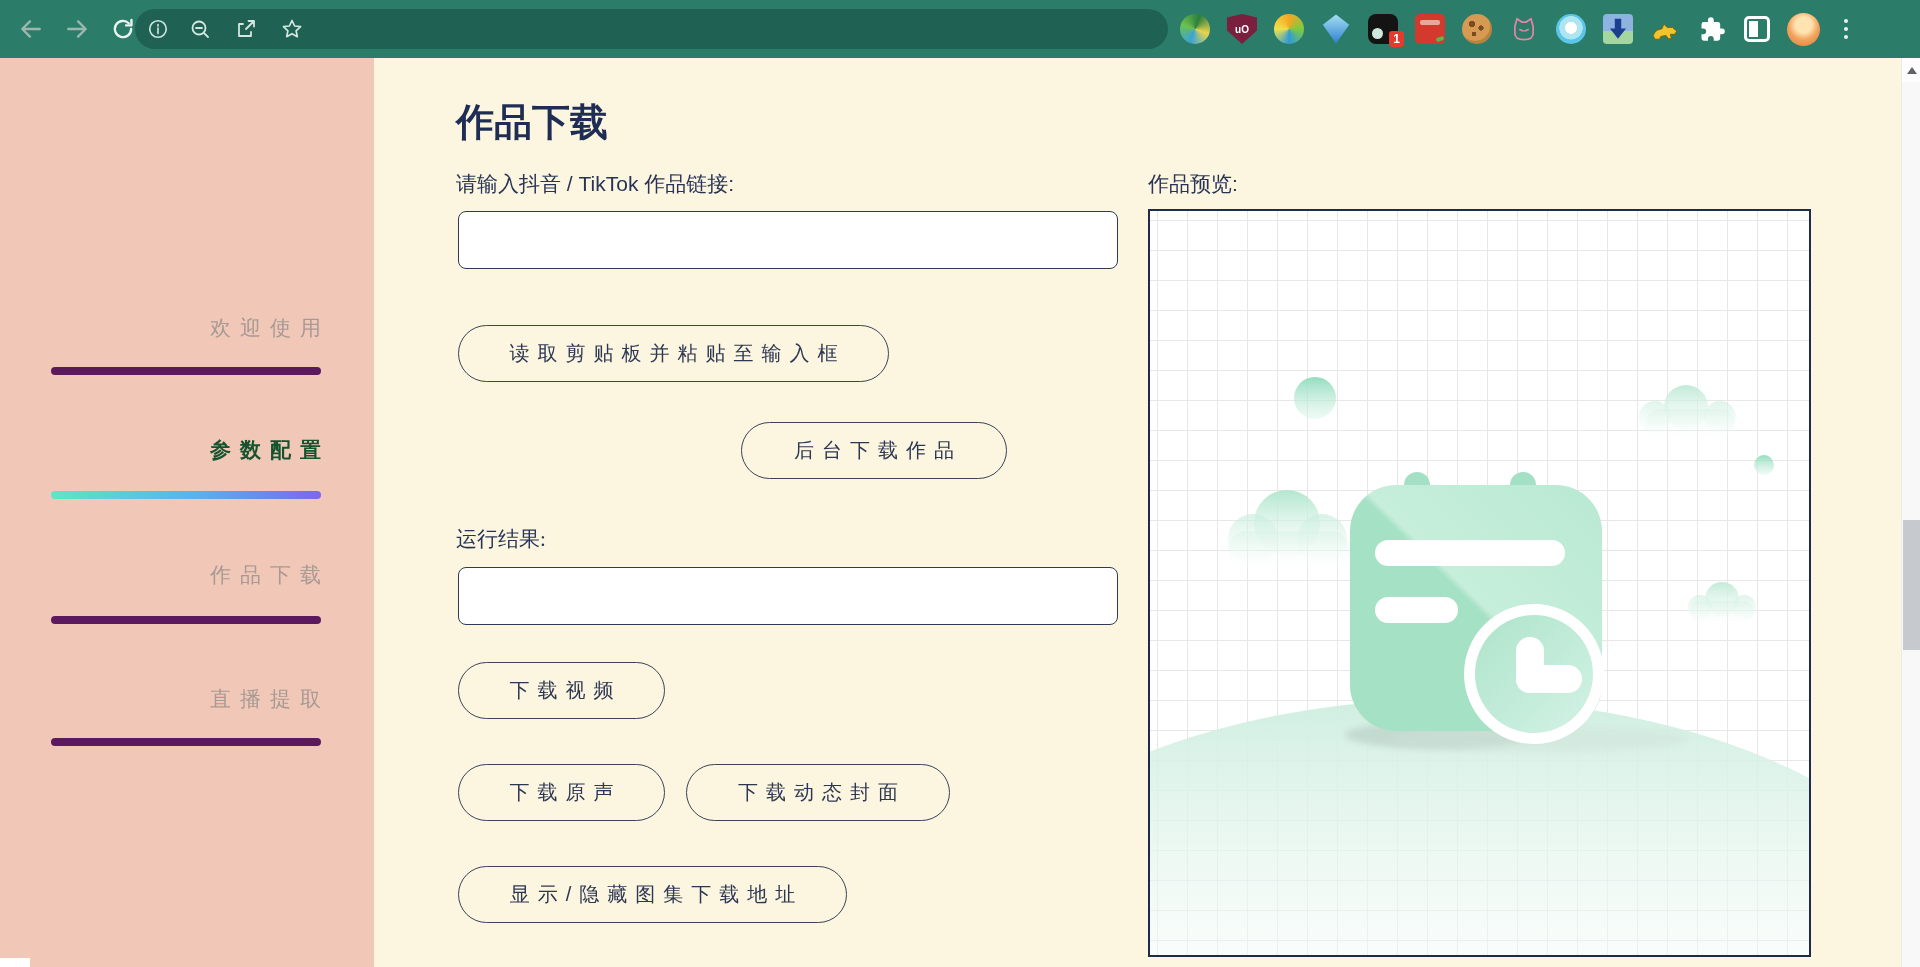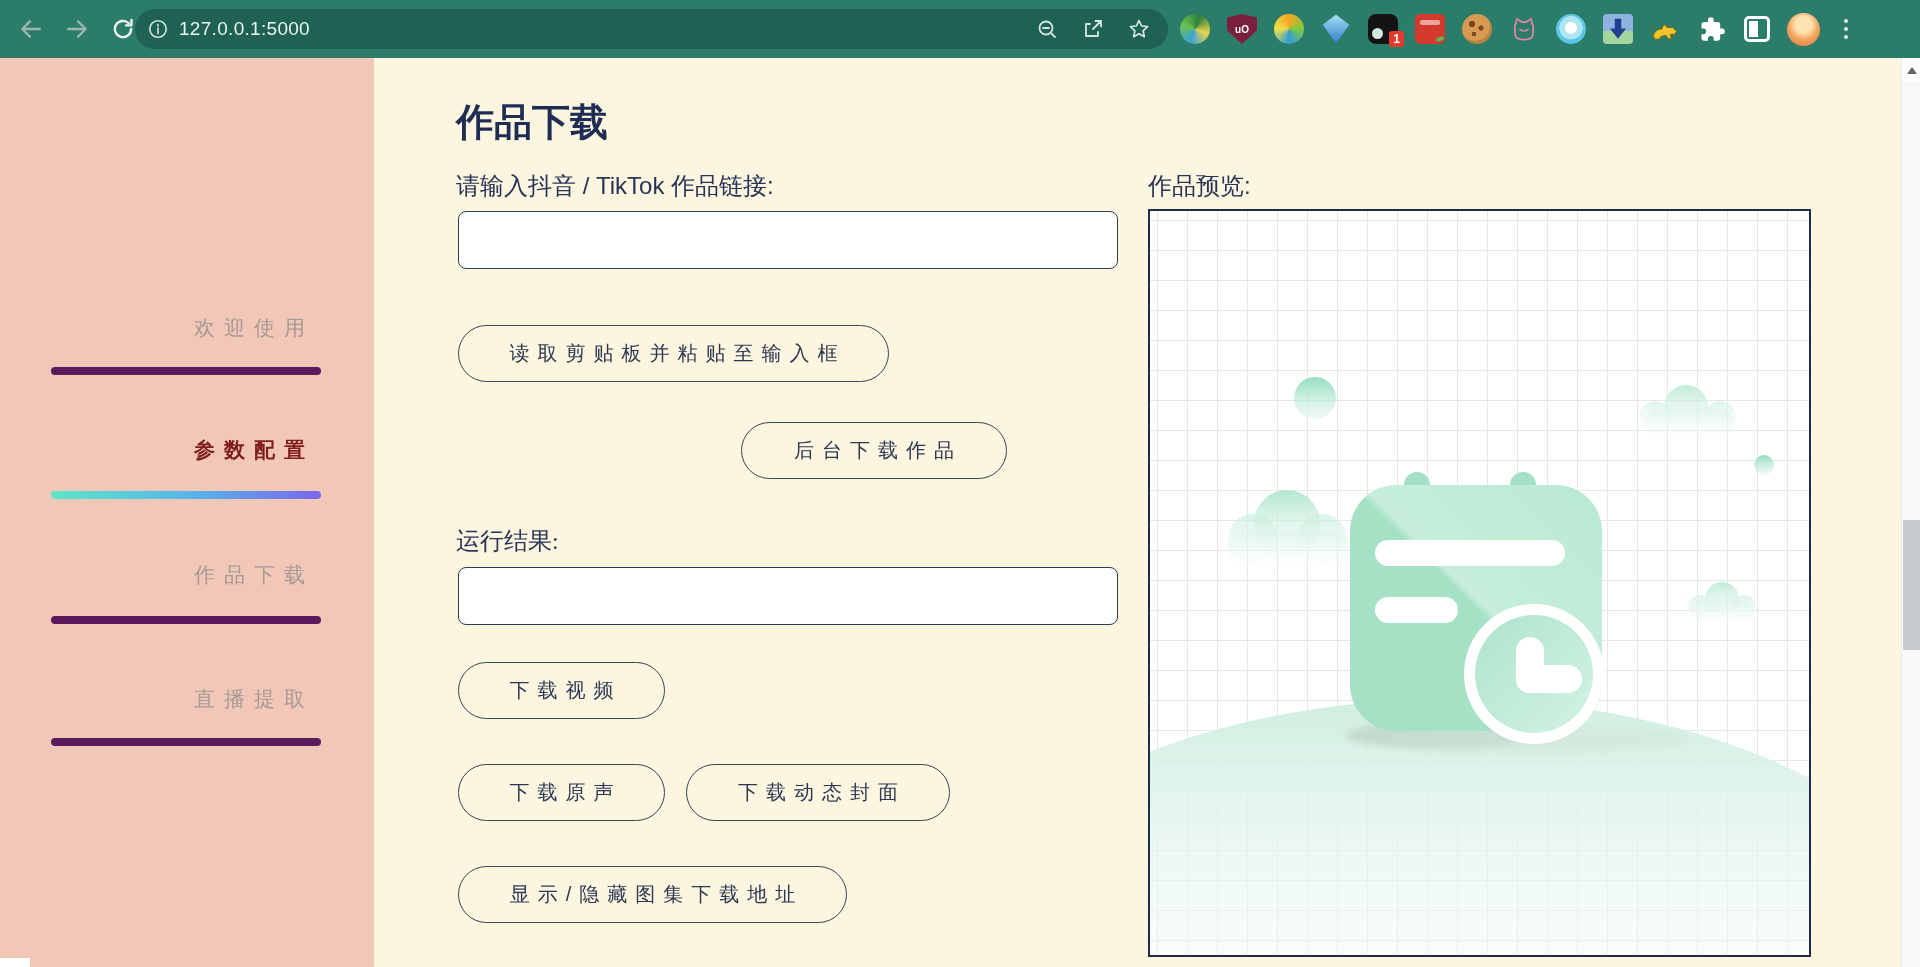--- a/index.html
+++ b/index.html
@@ -41,36 +41,36 @@
   .ext-split { border:3px solid #fff; border-radius:5px; width:26px; height:26px; }
   .ext-split::before { content:""; position:absolute; left:2px; top:2px; bottom:2px; width:9px; background:#fff; }
   .ext-avatar { width:33px; height:33px; border-radius:50%;
      background:radial-gradient(circle at 50% 36%,#ffe3b0 0 30%,#f3a35c 55%,#d97b3f 100%); }
   .ext-dots { width:18px; }
   .dotcol { width:4px; height:4px; border-radius:50%; background:#e9f3ef; box-shadow:0 8px 0 #e9f3ef,0 -8px 0 #e9f3ef; }
 
   
   .sidebar { position:absolute; left:0; top:58px; width:374px; height:909px; background:#f1c8b7; }
   .side-item { position:absolute; left:0; width:374px; }
-  .side-label { position:absolute; right:69px; white-space:nowrap; font-size:21px;
+  .side-label { position:absolute; right:53px; white-space:nowrap; font-size:21px;
                 letter-spacing:9px; margin-right:-9px; color:#a79994;margin-left:24px; }
-  .side-item.active .side-label { color:#7f1d1d; font-weight:bold; }
+  .side-item.active .side-label { color:#14532d; font-weight:bold; }
   .side-line { position:absolute; left:51px; width:270px; height:8px; border-radius:4px; background:#5c1a5e; }
   .side-line.gradient { background:linear-gradient(90deg,#5ce7c6,#59b0ec 55%,#7a67ee); }
 
   .content { position:absolute; left:374px; top:58px; width:1527px; height:909px; background:#fcf5e0; }
   .scrollbar { position:absolute; right:0; top:58px; width:19px; height:909px; background:#f8f8f8; border-left:1px solid #ebebeb; }
   .scroll-up { position:absolute; top:0; left:0; width:19px; height:24px; background:#fdfdfd;
                display:flex; align-items:center; justify-content:center; }
   .scroll-up::before { content:""; border-left:5px solid transparent; border-right:5px solid transparent; border-bottom:7px solid #5f6368; }
   .scroll-thumb { position:absolute; left:1px; top:462px; width:17px; height:130px; background:#c6c9ce; }
   .corner-notch { position:absolute; left:0; bottom:0; width:30px; height:9px; background:#ffffff; }
 
   .page-title { position:absolute; left:456px; top:97px; font-size:38px; font-weight:bold; color:#1f2d54; }
-  .field-label { position:absolute; font-size:24px; color:#273455; }
+  .field-label { position:absolute; font-size:21px; color:#273455; }
   .text-input { position:absolute; width:660px; height:58px; background:#fff; border:1px solid #2f3b52;
                 border-radius:8px; font-size:20px; color:#273455; padding:0 16px; outline:none; }
   .pill { position:absolute; height:57px; border-radius:29px; border:1px solid #3a4358; background:transparent;
           color:#2c3752; font-size:20px; letter-spacing:8px; text-indent:8px;
           font-family:inherit; display:flex; align-items:center; justify-content:center; cursor:pointer; }
 
   .preview-box { position:absolute; left:1148px; top:209px; width:663px; height:748px; background:#fff;
                  border:2px solid #1e2b4d; overflow:hidden;
                  background-image:linear-gradient(#e7e7e7 1px,transparent 1px),
                                   linear-gradient(90deg,#e7e7e7 1px,transparent 1px);
@@ -98,21 +98,20 @@
         <path d="M19.5 12a7.5 7.5 0 1 1-2.2-5.3" stroke="#e9f3ef" stroke-width="2.2" fill="none" stroke-linecap="round"></path>
         <path d="M19.8 3.6v5h-5" stroke="#e9f3ef" stroke-width="2.2" fill="none" stroke-linecap="round" stroke-linejoin="round"></path>
       </svg>
     </div>
 
     <div class="omnibox">
       <svg width="22" height="22" viewBox="0 0 24 24">
         <circle cx="12" cy="12" r="9" fill="none" stroke="#cfe3dd" stroke-width="1.8"></circle>
         <path d="M12 7.2v1.6 M12 11v6" stroke="#cfe3dd" stroke-width="1.8" stroke-linecap="round"></path>
       </svg>
-      <span class="omni-url">127.0.0.1:5000</span>
       <span class="omni-ico">
         <svg width="24" height="24" viewBox="0 0 24 24">
           <circle cx="11" cy="11" r="6.5" fill="none" stroke="#d4e7e1" stroke-width="1.8"></circle>
           <path d="M8 11h6 M15.8 15.8 L20 20" stroke="#d4e7e1" stroke-width="1.8" stroke-linecap="round"></path>
         </svg>
       </span>
       <span class="omni-ico">
         <svg width="24" height="24" viewBox="0 0 24 24">
           <path d="M9 7H5v12h12v-4" fill="none" stroke="#d4e7e1" stroke-width="1.8" stroke-linecap="round" stroke-linejoin="round"></path>
           <path d="M12 12 20 4 M20 4h-5.5 M20 4v5.5" fill="none" stroke="#d4e7e1" stroke-width="1.8" stroke-linecap="round" stroke-linejoin="round"></path>

